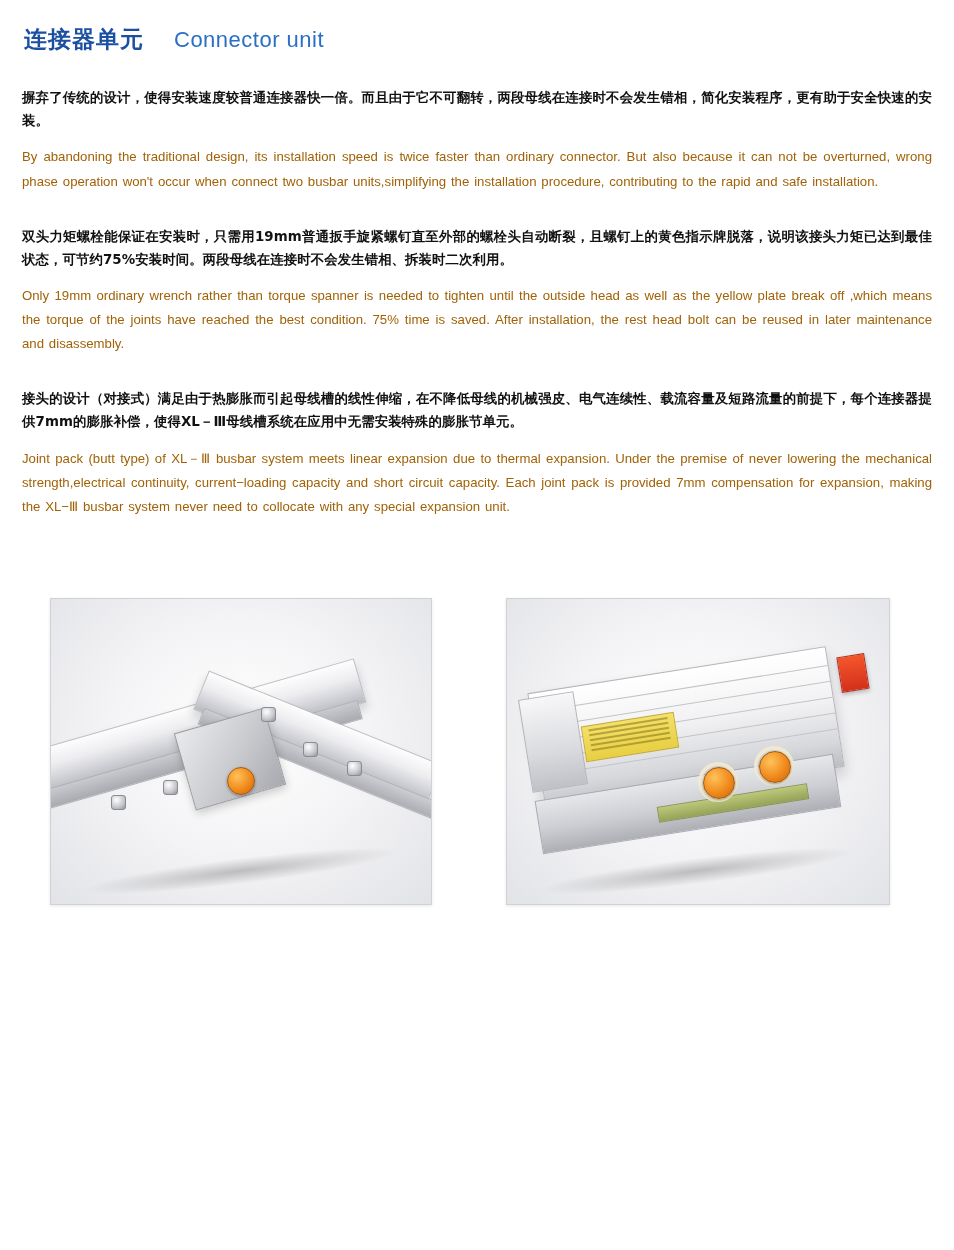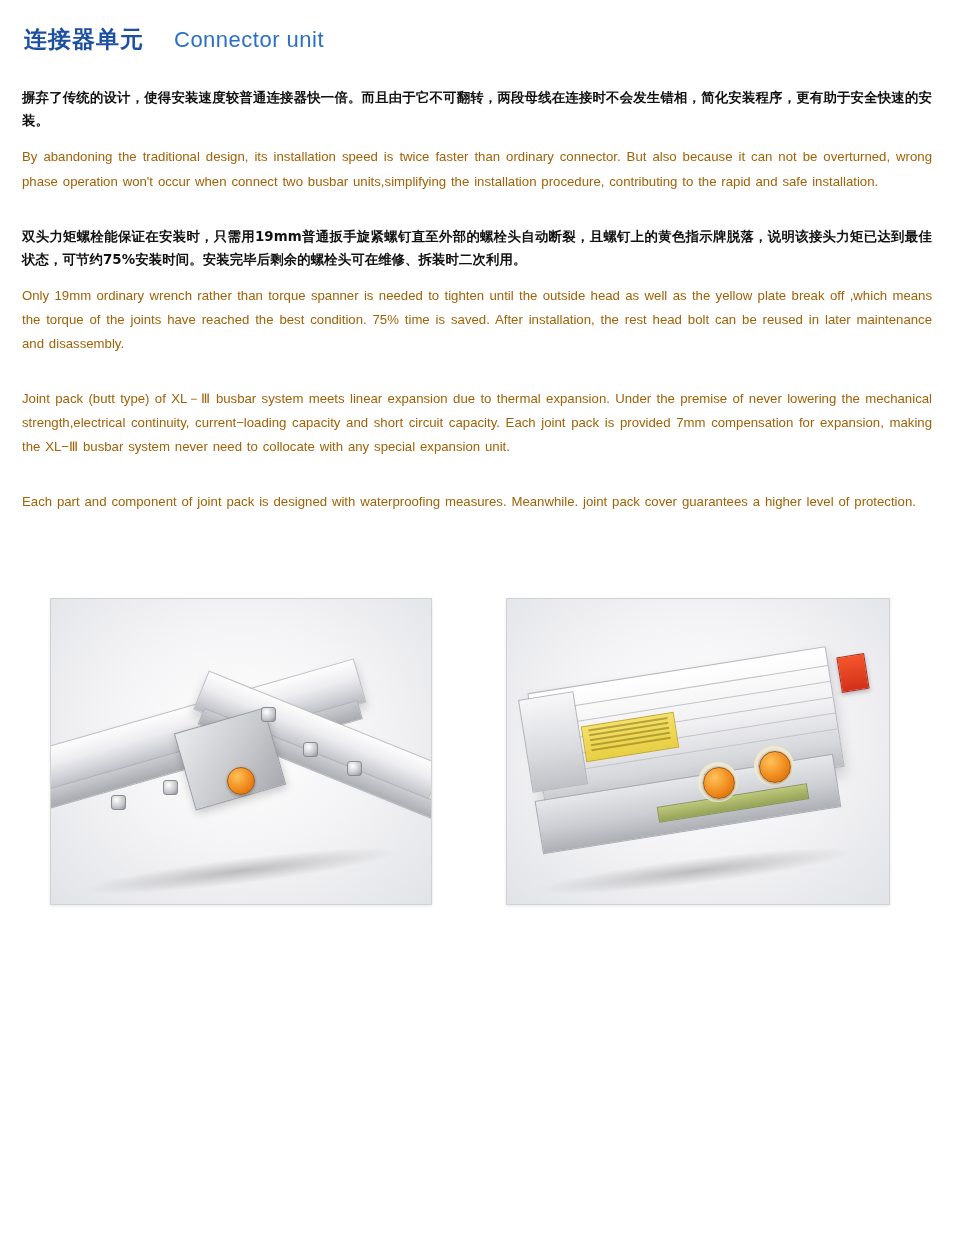--- a/index.html
+++ b/index.html
@@ -257,33 +257,33 @@
     <span class="title-cn">连接器单元</span>
     <span class="title-en">Connector unit</span>
   </div>
 
   <div class="block">
     <p class="cn">摒弃了传统的设计，使得安装速度较普通连接器快一倍。而且由于它不可翻转，两段母线在连接时不会发生错相，简化安装程序，更有助于安全快速的安装。</p>
     <p class="en">By abandoning the traditional design, its installation speed is twice faster than ordinary connector. But also because it can not be overturned, wrong phase operation won't occur when connect two busbar units,simplifying the installation procedure, contributing to the rapid and safe installation.</p>
   </div>
 
   <div class="block">
-    <p class="cn">双头力矩螺栓能保证在安装时，只需用19mm普通扳手旋紧螺钉直至外部的螺栓头自动断裂，且螺钉上的黄色指示牌脱落，说明该接头力矩已达到最佳状态，可节约75%安装时间。安装完毕后剩余的螺栓头可在维修、拆装时二次利用。</p>
+    <p class="cn">双头力矩螺栓能保证在安装时，只需用19mm普通扳手旋紧螺钉直至外部的螺栓头自动断裂，且螺钉上的黄色指示牌脱落，说明该接头力矩已达到最佳状态，可节约75%安装时间。两段母线在连接时不会发生错相、拆装时二次利用。</p>
     <p class="en">Only 19mm ordinary wrench rather than torque spanner is needed to tighten until the outside head as well as the yellow plate break off ,which means the torque of the joints have reached the best condition. 75% time is saved. After installation, the rest head bolt can be reused in later maintenance and disassembly.</p>
   </div>
 
   <div class="block">
   </div>
 
   <div class="block">
+    <p class="cn">接头的设计（对接式）满足由于热膨胀而引起母线槽的线性伸缩，在不降低母线的机械强皮、电气连续性、载流容量及短路流量的前提下，每个连接器提供7mm的膨胀补偿，使得XL－Ⅲ母线槽系统在应用中无需安装特殊的膨胀节单元。</p>
     <p class="en">Joint pack (butt type) of XL－Ⅲ busbar system meets linear expansion due to thermal expansion. Under the premise of never lowering the mechanical strength,electrical continuity, current−loading capacity and short circuit capacity. Each joint pack is provided 7mm compensation for expansion, making the XL−Ⅲ busbar system never need to collocate with any special expansion unit.</p>
   </div>
 
   <div class="block">
-    <p class="en">Each part and component of joint pack is designed with waterproofing measures. Meanwhile. joint pack cover guarantees a higher level of protection.</p>
   </div>
 
   <div class="photos">
 
     <div class="photo photo-a">
       <div class="photo-inner">
         <div class="bar barA"></div>
         <div class="bar barA2"></div>
         <div class="bar barB"></div>
         <div class="bar barB2"></div>

